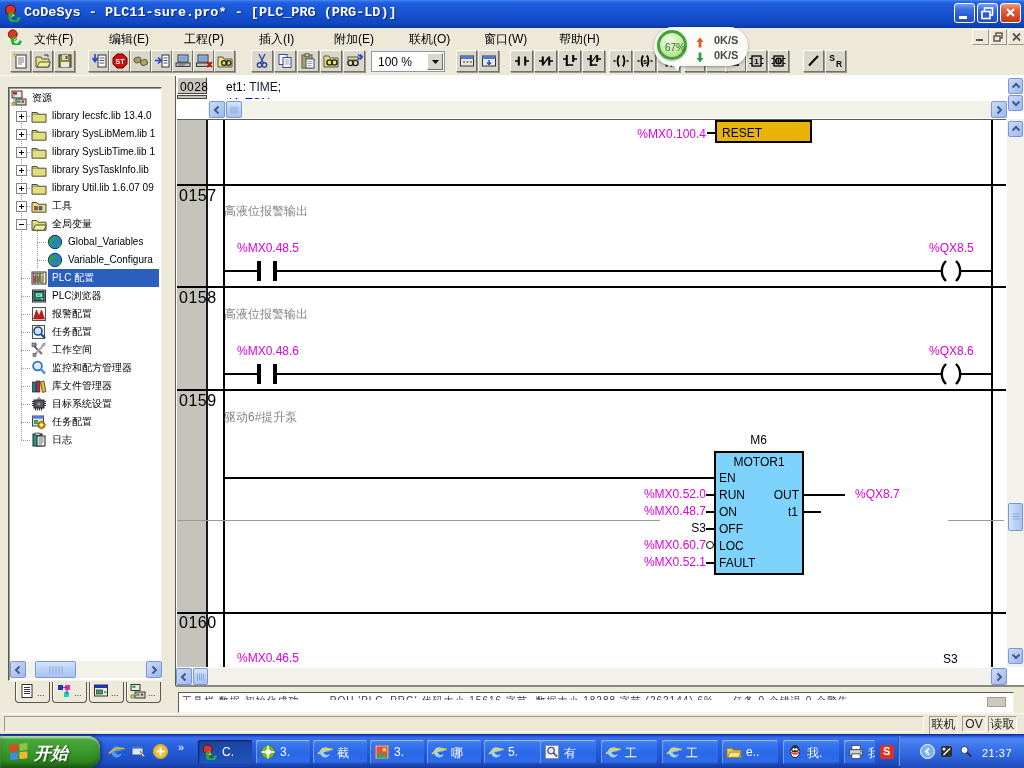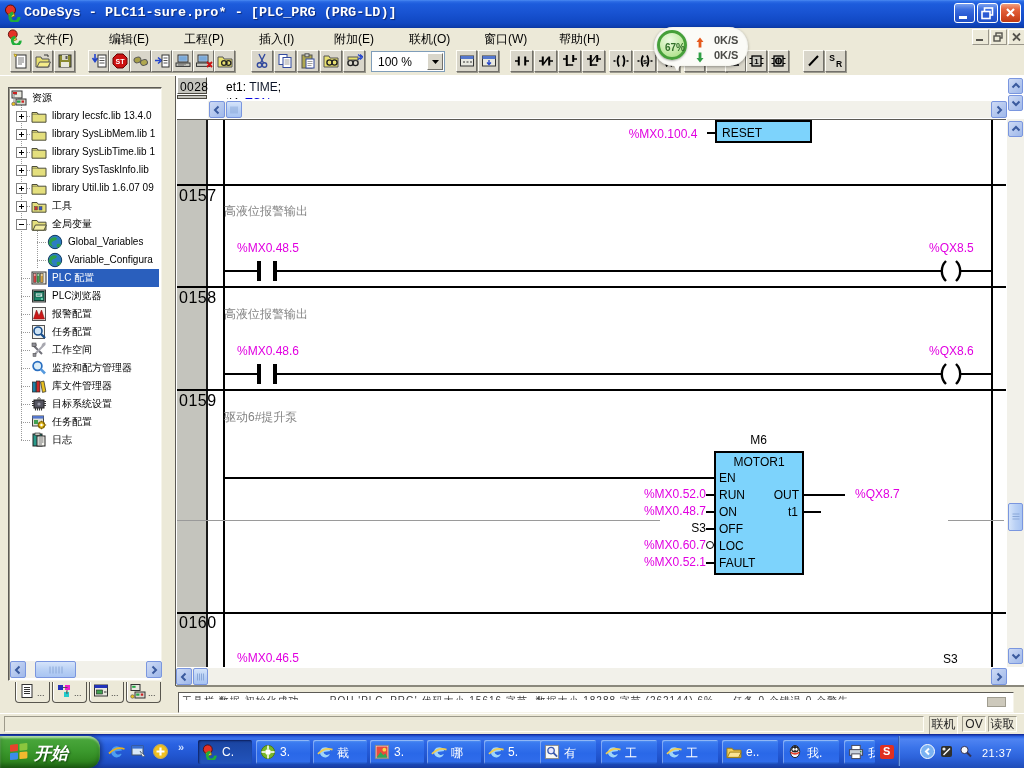--- a/index.html
+++ b/index.html
@@ -542,23 +542,23 @@
 <div class="ln" style="left:223px;top:120px;width:2px;height:547px"></div>
 <div class="ln" style="left:991px;top:120px;width:2px;height:547px"></div>
 <div class="ln" style="left:177px;top:184px;width:829px;height:2px"></div>
 <div class="ln" style="left:177px;top:286px;width:829px;height:2px"></div>
 <div class="ln" style="left:177px;top:389px;width:829px;height:2px"></div>
 <div class="ln" style="left:177px;top:612px;width:829px;height:2px"></div>
 <div class="rnum" style="top:190px">0157</div>
 <div class="rnum" style="top:292px">0158</div>
 <div class="rnum" style="top:395px">0159</div>
 <div class="rnum" style="top:617px">0160</div>
-<div class="mag" style="left:620px;top:128px;width:86px;text-align:center">%MX0.100.4</div>
+<div class="mag" style="left:620px;top:128px;width:86px;text-align:right">%MX0.100.4</div>
 <div class="ln" style="left:707px;top:132px;width:8px;height:2px"></div>
-<div class="a" style="left:715px;top:120px;width:97px;height:23px;border:2px solid #000;background:#7dd3fc">
+<div class="a" style="left:715px;top:120px;width:97px;height:23px;border:2px solid #000;background:#eab308">
     <span style="position:absolute;left:5px;top:4px;font-size:12px;color:#000">RESET</span>
   </div>
 <div class="cmt" style="left:224px;top:205px">高液位报警输出</div>
 <div class="mag" style="left:237px;top:242px">%MX0.48.5</div>
 <div class="mag" style="left:929px;top:242px;width:42px;text-align:center">%QX8.5</div>
 <div class="ln" style="left:225px;top:270px;width:32px;height:2px"></div>
 <div class="ln" style="left:277px;top:270px;width:664px;height:2px"></div>
 <div class="ln" style="left:959px;top:270px;width:32px;height:2px"></div>
 <div class="ln" style="left:257px;top:261px;width:4px;height:20px"></div>
 <div class="ln" style="left:273px;top:261px;width:4px;height:20px"></div>
@@ -792,20 +792,20 @@
     </svg></div>
 <div class="a" style="left:958px;top:744px"><svg width="15" height="15" viewBox="0 0 15 15">
       <circle cx="6.5" cy="6" r="3.6" fill="#f6f8fa" stroke="#335"></circle>
       <path d="M9 8.5 L13 12.5" stroke="#335" stroke-width="2"></path>
     </svg></div>
 <div class="a" style="left:982px;top:747px;color:#fff;font-size:11px;letter-spacing:0.5px">21:37</div>
 
 <div class="a" style="left:654px;top:27px;width:94px;height:39px;background:#fbfbf7;border-radius:19px;box-shadow:0 1px 3px rgba(0,0,0,.35),inset 0 0 2px #e4e4da"></div>
 <div class="a" style="left:672px;top:62px;width:0;height:0;border-left:5px solid transparent;border-right:5px solid transparent;border-top:9px solid #fbfbf7"></div>
 <div class="a" style="left:657px;top:30px;width:30px;height:30px;border-radius:50%;background:radial-gradient(circle at 40% 30%,#eefbe4 0%,#cdeeb4 45%,#9edc76 100%);border:3px solid #46a03a;box-shadow:0 1px 2px rgba(0,0,0,.3)"></div>
-<div class="a" style="left:657px;top:42px;width:36px;text-align:center;font-size:10px;font-weight:bold;color:#33702c">67%</div>
+<div class="a" style="left:657px;top:42px;width:36px;text-align:center;font-size:10px;font-weight:normal;color:#33702c">67%</div>
 <div class="a" style="left:696px;top:34px"><svg width="8" height="11" viewBox="0 0 8 11">
       <path d="M4 0.5 L7.5 5 H5.4 V10.5 H2.6 V5 H0.5 Z" fill="#e55a1e"></path>
     </svg></div>
 <div class="a" style="left:696px;top:49px"><svg width="8" height="11" viewBox="0 0 8 11">
       <path d="M4 10.5 L0.5 6 H2.6 V0.5 H5.4 V6 H7.5 Z" fill="#2f9e44"></path>
     </svg></div>
 <div class="a" style="left:714px;top:34px;font-size:11px;color:#4a4a46;font-weight:bold">0K/S</div>
 <div class="a" style="left:714px;top:49px;font-size:11px;color:#4a4a46;font-weight:bold">0K/S</div>
 </body></html>

